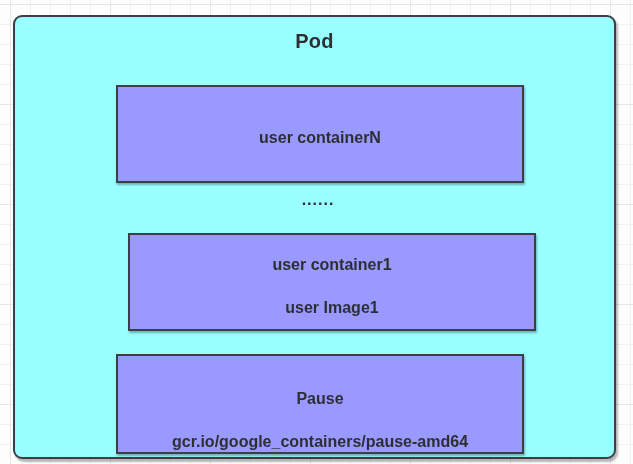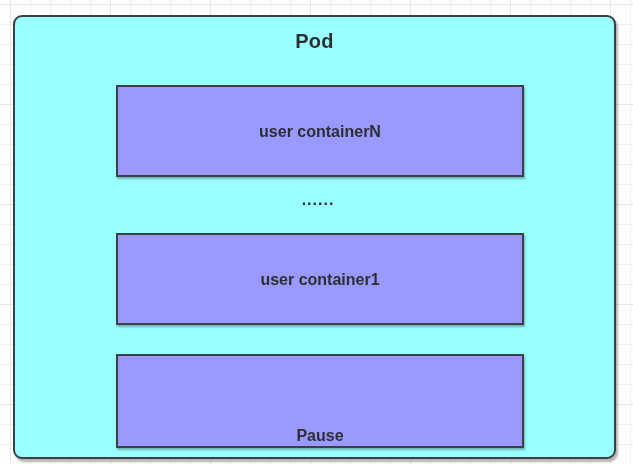--- a/index.html
+++ b/index.html
@@ -34,28 +34,28 @@
     font-size:20px;font-weight:700;color:#2d2f33;
     letter-spacing:0.2px;
   }
   
   .cbox{
     position:absolute;left:101px;width:404px;
     background:#9999ff;
     border:2px solid #3c4046;
     box-shadow:1px 2px 2px rgba(0,0,0,0.30);
     display:flex;flex-direction:column;align-items:center;justify-content:center;
-    gap:23px;padding-top:2px;box-sizing:content-box;
+    gap:23px;padding-top:8px;box-sizing:content-box;
   }
   .cbox .line{
     font-size:16px;font-weight:700;color:#2d2f33;
     line-height:20px;white-space:nowrap;
   }
   .box-n{top:68px;height:86px;}
-  .box-1{top:216px;height:86px;}
+  .box-1{top:216px;height:86px;margin-left:12px;}
   .box-pause{top:337px;height:88px;justify-content:flex-end;}
   .ellipsis{
     position:absolute;left:101px;top:172px;width:404px;height:22px;
     text-align:center;
     font-size:16px;font-weight:700;color:#2d2f33;
     letter-spacing:1px;line-height:22px;
   }
 </style>
 </head>
 <body>
@@ -67,20 +67,22 @@
     <div class="pod-title">Pod</div>
 
     <div class="cbox box-n">
       <div class="line">user containerN</div>
     </div>
 
     <div class="ellipsis">......</div>
 
     <div class="cbox box-1">
       <div class="line">user container1</div>
+      <div class="line">user Image1</div>
     </div>
 
     <div class="cbox box-pause">
       <div class="line">Pause</div>
+      <div class="line">gcr.io/google_containers/pause-amd64</div>
     </div>
 
   </div>
 </div>
 
 </body></html>

